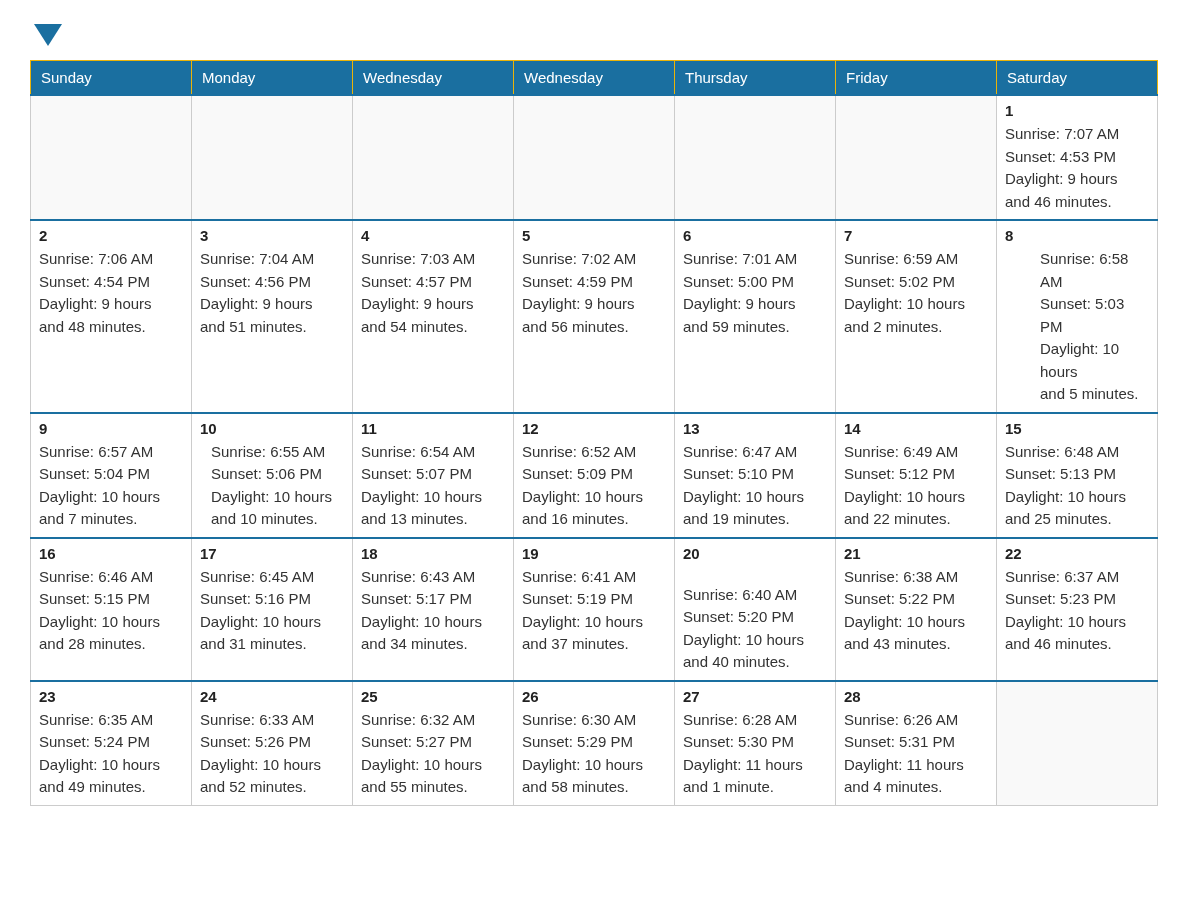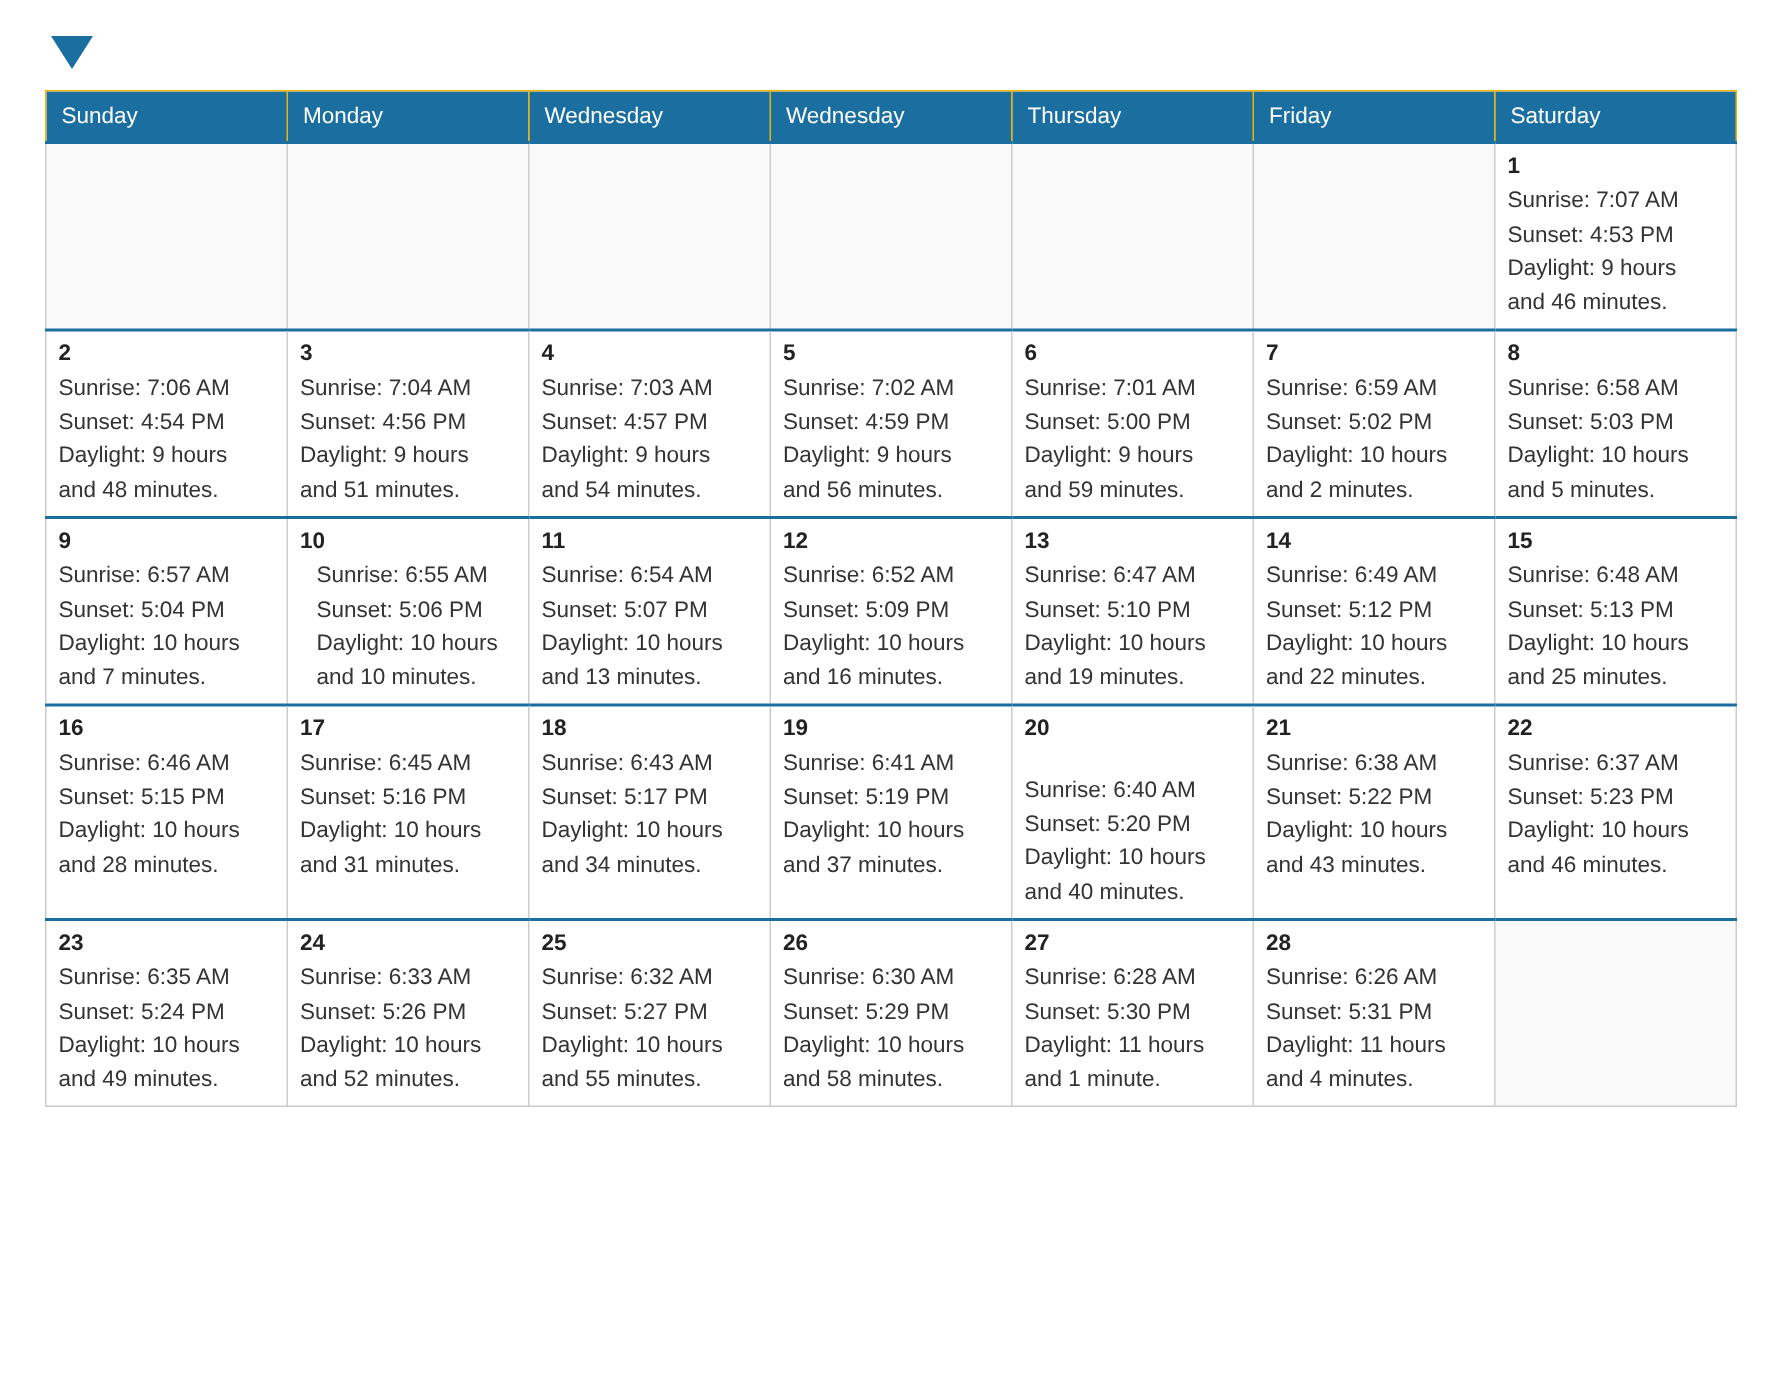--- a/index.html
+++ b/index.html
@@ -181,21 +181,21 @@
         </td>
         <td>
           <span class="day-number">7</span>
           <div class="day-info" style="white-space: pre-line;">Sunrise: 6:59 AM
 Sunset: 5:02 PM
 Daylight: 10 hours
 and 2 minutes.</div>
         </td>
         <td>
           <span class="day-number">8</span>
-          <div class="day-info" style="white-space: pre-line;">Sunrise: 6:58 AM
+          <div class="day-info" style="white-space: pre-line; margin-left: 35px;">Sunrise: 6:58 AM
 Sunset: 5:03 PM
 Daylight: 10 hours
 and 5 minutes.</div>
         </td>
       </tr>
       <tr>
         <td>
           <span class="day-number">9</span>
           <div class="day-info" style="white-space: pre-line;">Sunrise: 6:57 AM
 Sunset: 5:04 PM

